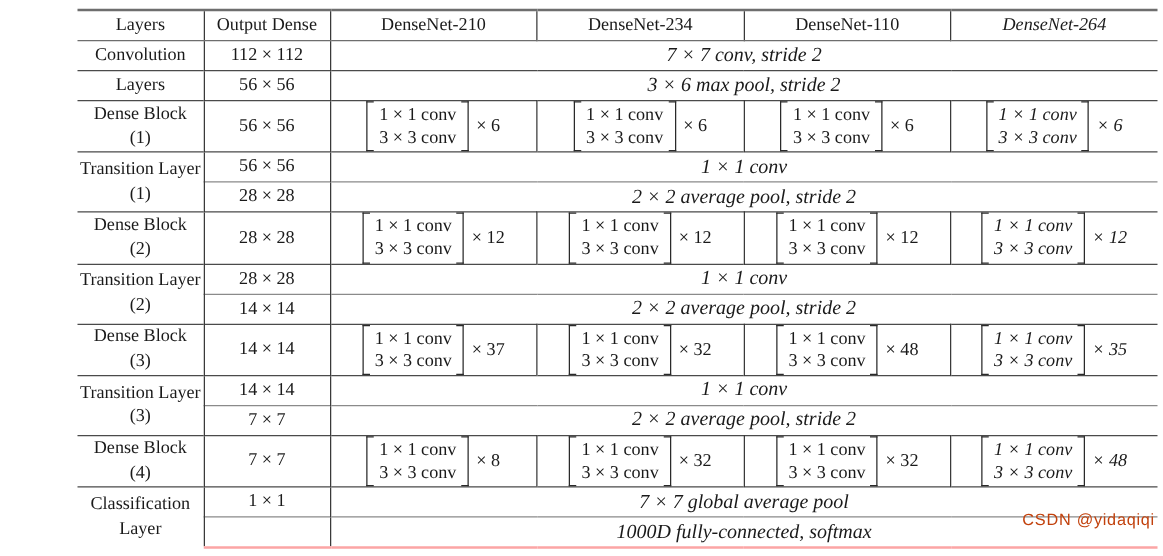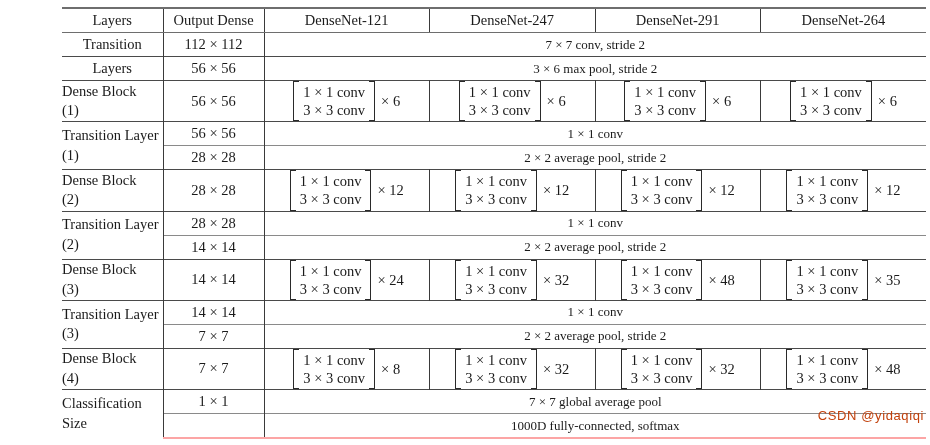--- a/index.html
+++ b/index.html
@@ -42,21 +42,21 @@
   
   .rule-top td { border-top: 2px solid #6e6e6e; }
   .hdr td { border-bottom: 1.6px solid #6e6e6e; }
   .rule-bot td { border-bottom: 2px solid #fca5a5; }
 
   .hline td { border-top: 1.2px solid #4a4a4a; }
   .thinline td { border-top: 1px solid #8a8a8a; }
 
   
   table.arch tr > td:first-child { border-left: none; }
-  table.arch tr > td:last-child  { border-right: none; }
+  table.arch tr > td:last-child  { border-right: none; font-style: italic; }
 
   .col-layers   { width: 101px; }
   .col-output   { width: 101px; }
   .col-net      { width: 165.5px; }
 
   .cell-pad { padding: 2px 4px; }
 
   .row-1line td { height: 23px; }
 
   
@@ -97,26 +97,26 @@
     flex-direction: column;
     align-items: center;
     padding: 1px 2px;
   }
   .bracket .lines span { display: block; white-space: nowrap; }
   .mult { font-size: 14.5px; white-space: nowrap; }
 
   .layername {
     display: flex;
     flex-direction: column;
-    align-items: flex-start;
+    align-items: center;
     justify-content: center;
     line-height: 1.35;
   }
 
-  .span-merged { font-size: 13px; }
+  .span-merged { font-size: 16px; }
 
   #watermark {
     position: absolute;
     right: 6px;
     top: 408px;
     font-family: "Liberation Sans", sans-serif;
     font-size: 13px;
     color: #c2410c;
     letter-spacing: 0.6px;
     user-select: none;
@@ -134,28 +134,28 @@
     <col class="col-net">
         <col class="col-net">
         <col class="col-net">
         <col class="col-net">
   </colgroup>
   <tbody>
 
     <tr class="rule-top hdr row-1line">
       <td class="cell-pad">Layers</td>
       <td class="cell-pad">Output Dense</td>
-      <td class="cell-pad">DenseNet-121</td>
-      <td class="cell-pad">DenseNet-247</td>
-      <td class="cell-pad">DenseNet-291</td>
+      <td class="cell-pad">DenseNet-210</td>
+      <td class="cell-pad">DenseNet-234</td>
+      <td class="cell-pad">DenseNet-110</td>
       <td class="cell-pad">DenseNet-264</td>
     </tr>
 
     <tr class="row-1line">
-      <td class="cell-pad">Transition</td>
+      <td class="cell-pad">Convolution</td>
       <td class="cell-pad">112 × 112</td>
       <td class="cell-pad span-merged" colspan="4">7 × 7 conv, stride 2</td>
     </tr>
 
     <tr class="hline row-1line">
       <td class="cell-pad">Layers</td>
       <td class="cell-pad">56 × 56</td>
       <td class="cell-pad span-merged" colspan="4">3 × 6 max pool, stride 2</td>
     </tr>
 
@@ -306,21 +306,21 @@
       </td>
       <td class="cell-pad">14 × 14</td>
       <td class="cell-pad">
         <span class="convblock">
               <span class="bracket">
                 <span class="lines">
           <span>1 × 1 conv</span>
           <span>3 × 3 conv</span>
         </span>
               </span>
-              <span class="mult">× 24</span>
+              <span class="mult">× 37</span>
             </span>
       </td>
       <td class="cell-pad">
         <span class="convblock">
               <span class="bracket">
                 <span class="lines">
           <span>1 × 1 conv</span>
           <span>3 × 3 conv</span>
         </span>
               </span>
@@ -417,21 +417,21 @@
               </span>
               <span class="mult">× 48</span>
             </span>
       </td>
     </tr>
 
     <tr class="hline row-1line">
       <td class="cell-pad" rowspan="2">
         <span class="layername">
           <span>Classification</span>
-          <span>Size</span>
+          <span>Layer</span>
         </span>
       </td>
       <td class="cell-pad">1 × 1</td>
       <td class="cell-pad span-merged" colspan="4">7 × 7 global average pool</td>
     </tr>
     <tr class="thinline rule-bot row-1line">
       <td class="cell-pad"></td>
       <td class="cell-pad span-merged" colspan="4">1000D fully-connected, softmax</td>
     </tr>
 

